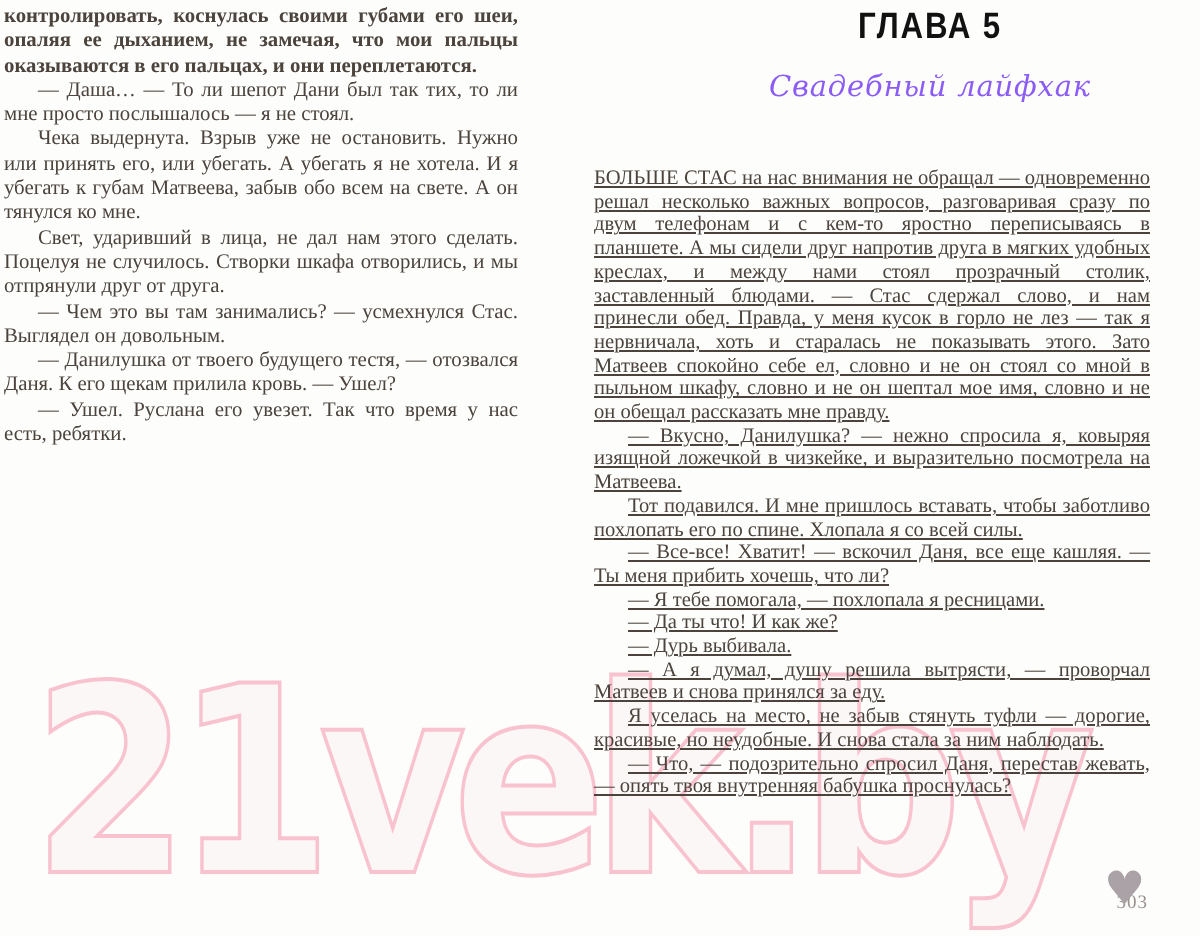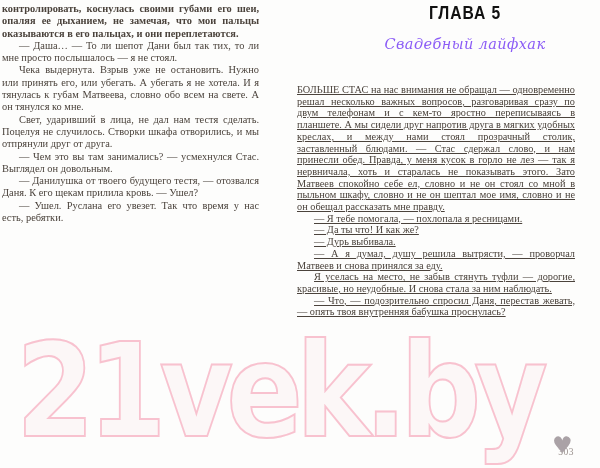--- a/index.html
+++ b/index.html
@@ -125,34 +125,37 @@
 </head>
 <body>
 
 <div class="spread">
 
   <div class="watermark">21vek.by</div>
 
   <div class="page-left-body">
       <p>контролировать, коснулась своими губами его шеи, опаляя ее дыханием, не замечая, что мои пальцы оказываются в его пальцах, и они переплетаются.</p>
       <p>— Даша… — То ли шепот Дани был так тих, то ли мне просто послышалось — я не стоял.</p>
-      <p>Чека выдернута. Взрыв уже не остановить. Нужно или принять его, или убегать. А убегать я не хотела. И я тянулась к губам Матвеева, словно обо всем на свете. А он тянулся ко мне.</p>
-      <p>Свет, ударивший в лица, не дал нам тестя сделать. Поцелуя не случилось. Створки шкафа отворились, и мы отпрянули друг от друга.</p>
+      <p>Чека выдернута. Взрыв уже не остановить. Нужно или принять его, или убегать. А убегать я не хотела. И я убегать к губам Матвеева, забыв обо всем на свете. А он тянулся ко мне.</p>
+      <p>Свет, ударивший в лица, не дал нам этого сделать. Поцелуя не случилось. Створки шкафа отворились, и мы отпрянули друг от друга.</p>
       <p>— Чем это вы там занимались? — усмехнулся Стас. Выглядел он довольным.</p>
       <p>— Данилушка от твоего будущего тестя, — отозвался Даня. К его щекам прилила кровь. — Ушел?</p>
       <p>— Ушел. Руслана его увезет. Так что время у нас есть, ребятки.</p>
     </div>
 
   <div class="chapter-head">
     <div class="chapter-title">ГЛАВА 5</div>
     <div class="chapter-subtitle">Свадебный лайфхак</div>
   </div>
 
   <div class="page-right-body">
       <p>БОЛЬШЕ СТАС на нас внимания не обращал — одновременно решал несколько важных вопросов, разговаривая сразу по двум телефонам и с кем-то яростно переписываясь в планшете. А мы сидели друг напротив друга в мягких удобных креслах, и между нами стоял прозрачный столик, заставленный блюдами. — Стас сдержал слово, и нам принесли обед. Правда, у меня кусок в горло не лез — так я нервничала, хоть и старалась не показывать этого. Зато Матвеев спокойно себе ел, словно и не он стоял со мной в пыльном шкафу, словно и не он шептал мое имя, словно и не он обещал рассказать мне правду.</p>
+      <p>— Вкусно, Данилушка? — нежно спросила я, ковыряя изящной ложечкой в чизкейке, и выразительно посмотрела на Матвеева.</p>
+      <p>Тот подавился. И мне пришлось вставать, чтобы заботливо похлопать его по спине. Хлопала я со всей силы.</p>
+      <p>— Все-все! Хватит! — вскочил Даня, все еще кашляя. — Ты меня прибить хочешь, что ли?</p>
       <p>— Я тебе помогала, — похлопала я ресницами.</p>
       <p>— Да ты что! И как же?</p>
       <p>— Дурь выбивала.</p>
       <p>— А я думал, душу решила вытрясти, — проворчал Матвеев и снова принялся за еду.</p>
       <p>Я уселась на место, не забыв стянуть туфли — дорогие, красивые, но неудобные. И снова стала за ним наблюдать.</p>
       <p>— Что, — подозрительно спросил Даня, перестав жевать, — опять твоя внутренняя бабушка проснулась?</p>
     </div>
 
   <div class="page-number">303</div>
 

